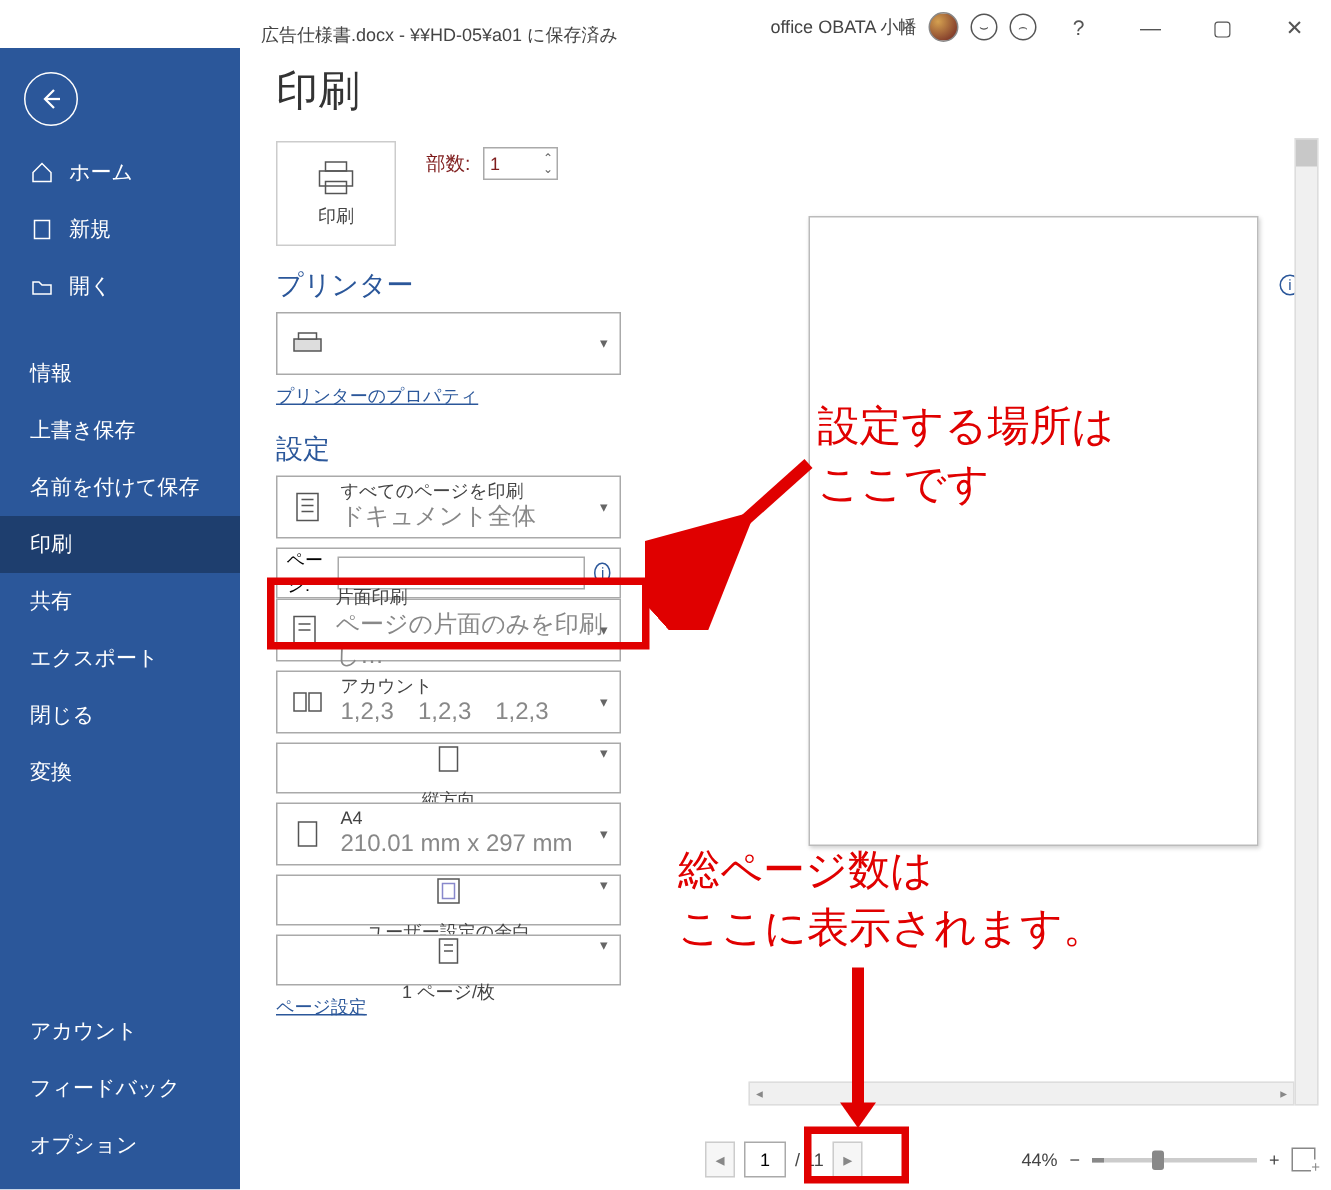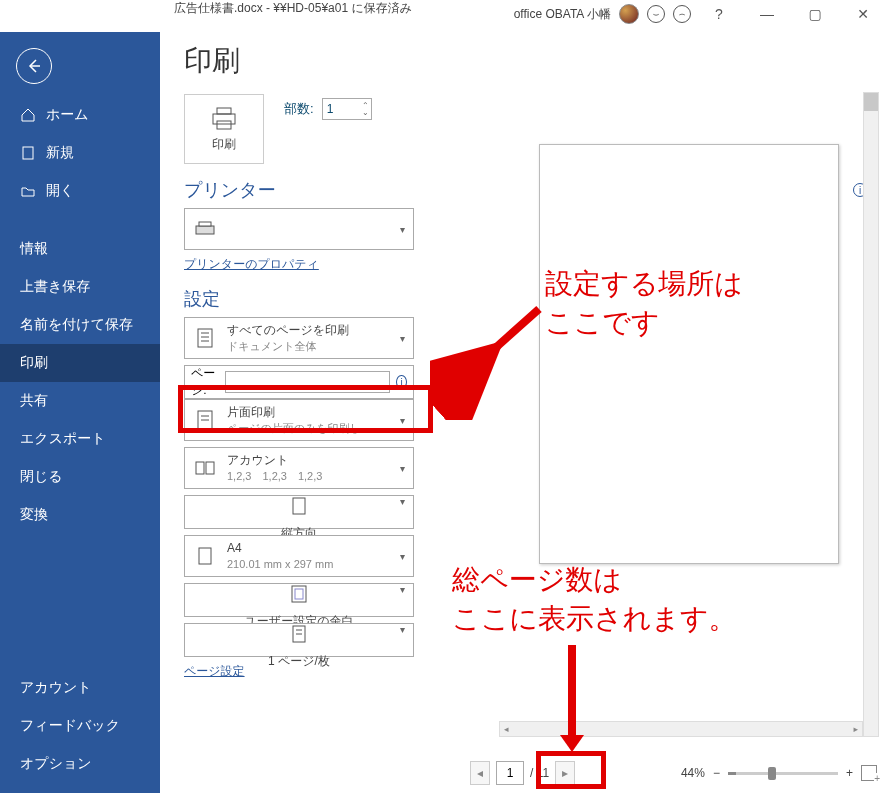--- a/index.html
+++ b/index.html
@@ -1,18 +1,18 @@
 <!DOCTYPE html>
 <html><head>
 <meta charset="utf-8">
 <style>
 * { margin: 0; padding: 0; box-sizing: border-box; font-family: "Yu Gothic UI", "Meiryo", sans-serif; }
 body { width: 887px; height: 793px; overflow: hidden; background: #fff; position: relative; }
 
-.titlebar { height: 32px; display: flex; align-items: flex-start; padding: 0 4px; font-size: 12px; color: #444; }
+.titlebar { height: 32px; display: flex; align-items: flex-end; padding: 0 4px; font-size: 12px; color: #444; }
 .titlebar .title-text { margin-left: 170px; }
 .titlebar .user-area { margin-left: auto; display: flex; align-items: center; gap: 8px; }
 .titlebar .avatar { width: 20px; height: 20px; border-radius: 50%; background: radial-gradient(circle at 30% 30%, #d4a050, #6b2020); border: 1px solid #888; }
 .titlebar .win-btn { width: 40px; height: 28px; display: flex; align-items: center; justify-content: center; color: #555; font-size: 14px; }
 .titlebar .face { width:18px; height:18px; border:1.3px solid #555; border-radius:50%; display:flex; align-items:center; justify-content:center; font-size:10px; color:#555;}
 
 .main { display: flex; height: calc(100% - 32px); }
 
 .sidebar { width: 160px; background: #2b579a; color: #fff; display: flex; flex-direction: column; padding-top: 8px; }
 .back-btn { width: 36px; height: 36px; margin: 8px 0 12px 16px; border: 1.5px solid #fff; border-radius: 50%; display: flex; align-items: center; justify-content: center; }
@@ -20,31 +20,31 @@
 .side-item.active { background: #1e3e6e; }
 .side-item .icon { width: 16px; display: inline-flex; }
 .side-group-gap { height: 20px; }
 .side-bottom { margin-top: auto; padding-bottom: 10px; }
 
 .content { flex: 1; padding: 10px 20px 0 24px; position: relative; overflow: hidden; background:#fff; }
 .page-title { font-size: 28px; color: #333; margin-bottom: 14px; font-weight: 400; }
 
 .print-top { display: flex; align-items: flex-start; gap: 20px; }
 .print-btn-big { width: 80px; height: 70px; border: 1px solid #ccc; display: flex; flex-direction: column; align-items: center; justify-content: center; gap: 4px; font-size: 12px; color: #444; }
-.copies-row { display: flex; align-items: center; gap: 8px; font-size: 13px; color: #0c4a6e; margin-top: 4px; }
+.copies-row { display: flex; align-items: center; gap: 8px; font-size: 13px; color: #7f1d1d; margin-top: 4px; }
 .spin-input { width: 50px; height: 22px; border: 1px solid #aaa; padding: 0 4px; font-size: 12px; display:flex; align-items:center; position:relative; background:#fff;}
 .spin-input::after { content:"⌃\A⌄"; white-space:pre; position:absolute; right:2px; font-size:8px; line-height:7px; color:#666; }
 
 .section-head { font-size: 18px; color: #2b579a; margin: 14px 0 6px; display:flex; align-items:center; gap:6px; font-weight:400;}
 .info-i { width:14px; height:14px; border:1px solid #2b579a; border-radius:50%; font-size:10px; color:#2b579a; display:inline-flex; align-items:center; justify-content:center; margin-left:auto;}
 
 .dropdown { width: 230px; height: 42px; border: 1px solid #aaa; display: flex; align-items: center; padding: 0 8px; gap: 10px; font-size: 12px; color: #444; background:#fff; position:relative; margin-bottom:6px;}
 .dropdown .dd-icon { width: 24px; display:flex; align-items:center; justify-content:center; }
 .dropdown .dd-text { display:flex; flex-direction:column; line-height:1.3; }
-.dropdown .dd-text .sub { color:#888; font-size:11px; }
+.dropdown .dd-text .sub { color:#888; font-size:16px; }
 .dropdown::after { content:"▾"; position:absolute; right:8px; color:#666; font-size:10px;}
 .dropdown.short { height: 34px; flex-direction: column; }
 
 .link-right { text-align: left; width:230px; font-size:12px; }
 .link-right a { color: #2b579a; text-decoration: underline; }
 
 .pages-row { width:230px; height:34px; border:1px solid #aaa; display:flex; align-items:center; padding:0 6px; gap:6px; font-size:12px; background:#fff;}
 .pages-row input { flex:1; height:22px; border:1px solid #aaa; padding:0 4px; font-size:12px; }
 .pages-row .info-i { margin-left:0; }
 

